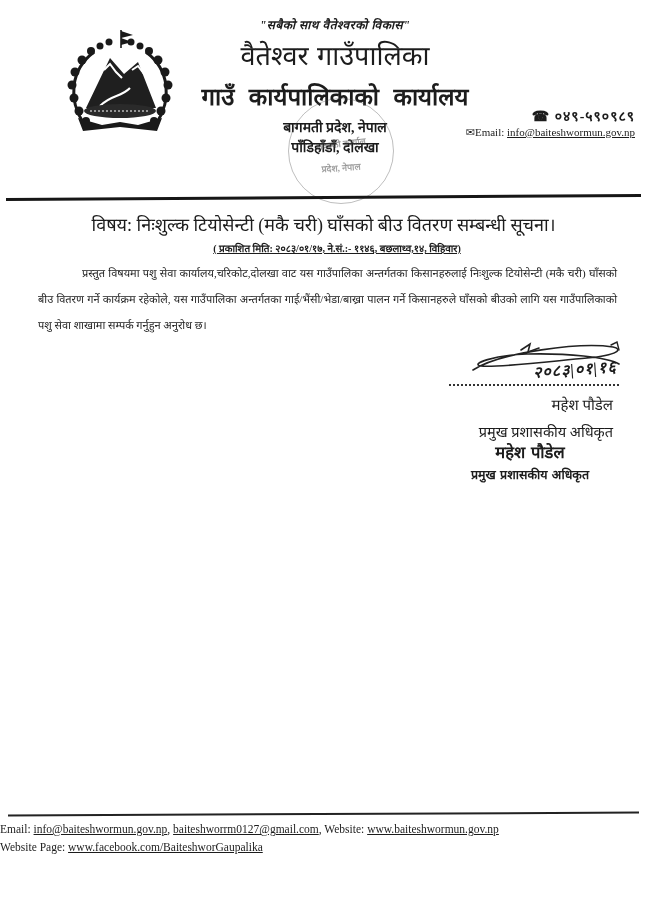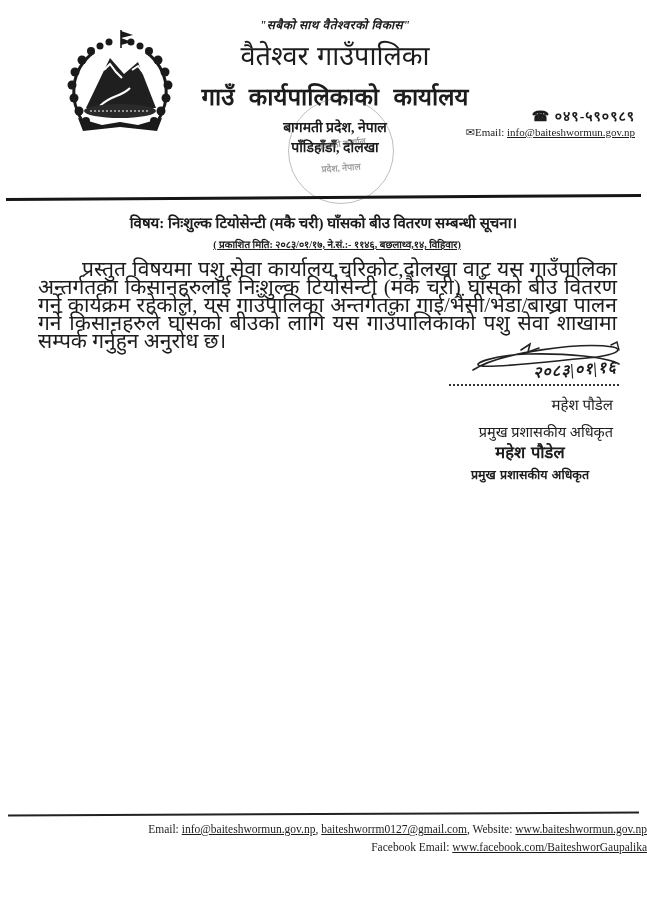--- a/index.html
+++ b/index.html
@@ -32,26 +32,26 @@
   .hstamp .frag{position:absolute;width:100%;text-align:center;color:rgba(70,70,70,.5);
     font-size:9px;font-weight:bold;}
   .hstamp .f1{top:38px;transform:rotate(-7deg);}
   .hstamp .f2{top:62px;transform:rotate(-4deg);}
   .rule-top{
     position:absolute;left:6px;right:6px;top:196px;height:2.5px;background:#161616;
     transform:rotate(-.35deg);
   }
   
   .subject{position:absolute;left:0;top:212px;width:100%;text-align:center;}
-  .subject .s1{font-size:15px;font-weight:bold;}
+  .subject .s1{font-size:18px;font-weight:normal;}
   .subject .s2{font-size:10px;font-weight:bold;text-decoration:underline;margin-top:5px;padding-left:27px;}
   
   .body-par{
     position:absolute;left:38px;right:30px;top:260px;
-    font-size:21px;line-height:18px;text-align:justify;text-indent:44px;
+    font-size:11px;line-height:26px;text-align:justify;text-indent:44px;
   }
   
   .sig-svg{position:absolute;right:16px;top:340px;}
   .sig-dateline{
     position:absolute;right:28px;top:358px;width:170px;height:26px;
     border-bottom:2.5px dotted #333;text-align:right;
   }
   .sig-date{
     display:inline-block;font-size:16px;font-weight:bold;font-style:italic;
     letter-spacing:1px;transform:rotate(-4deg);margin-right:2px;
@@ -61,21 +61,21 @@
   .typed-officer .ttl{font-size:14.5px;margin-top:7px;}
   .stamp-officer{position:absolute;left:450px;top:440px;width:160px;text-align:center;
     font-family:"DejaVu Sans",sans-serif;}
   .stamp-officer .snm{font-size:16.5px;font-weight:bold;}
   .stamp-officer .sttl{font-size:12.5px;font-weight:bold;margin-top:3px;}
   
   .rule-bottom{
     position:absolute;left:8px;right:8px;top:813px;height:1.8px;background:#222;
     transform:rotate(-.25deg);
   }
-  .foot{position:absolute;left:0;width:100%;text-align:right;font-size:11.5px;}
+  .foot{position:absolute;left:0;width:100%;text-align:left;font-size:11.5px;}
   .foot1{top:823px;}
   .foot2{top:841px;}
   .foot .lnk{text-decoration:underline;}
 </style>
 </head>
 <body>
 
 <div class="page">
 
   <svg class="logo" viewBox="0 0 120 112" xmlns="http://www.w3.org/2000/svg">
@@ -173,16 +173,16 @@
   <div class="stamp-officer">
     <div class="snm">महेश पौडेल</div>
     <div class="sttl">प्रमुख प्रशासकीय अधिकृत</div>
   </div>
 
   <div class="rule-bottom"></div>
   <div class="foot foot1">
     <span>Email: </span><span class="lnk">info@baiteshwormun.gov.np</span><span>, </span><span class="lnk">baiteshworrm0127@gmail.com</span><span>, Website: </span><span class="lnk">www.baiteshwormun.gov.np</span>
   </div>
   <div class="foot foot2">
-    <span>Facebook Email: </span><span class="lnk">www.facebook.com/BaiteshworGaupalika</span>
+    <span>Website Page: </span><span class="lnk">www.facebook.com/BaiteshworGaupalika</span>
   </div>
 
 </div>
 
 </body></html>

